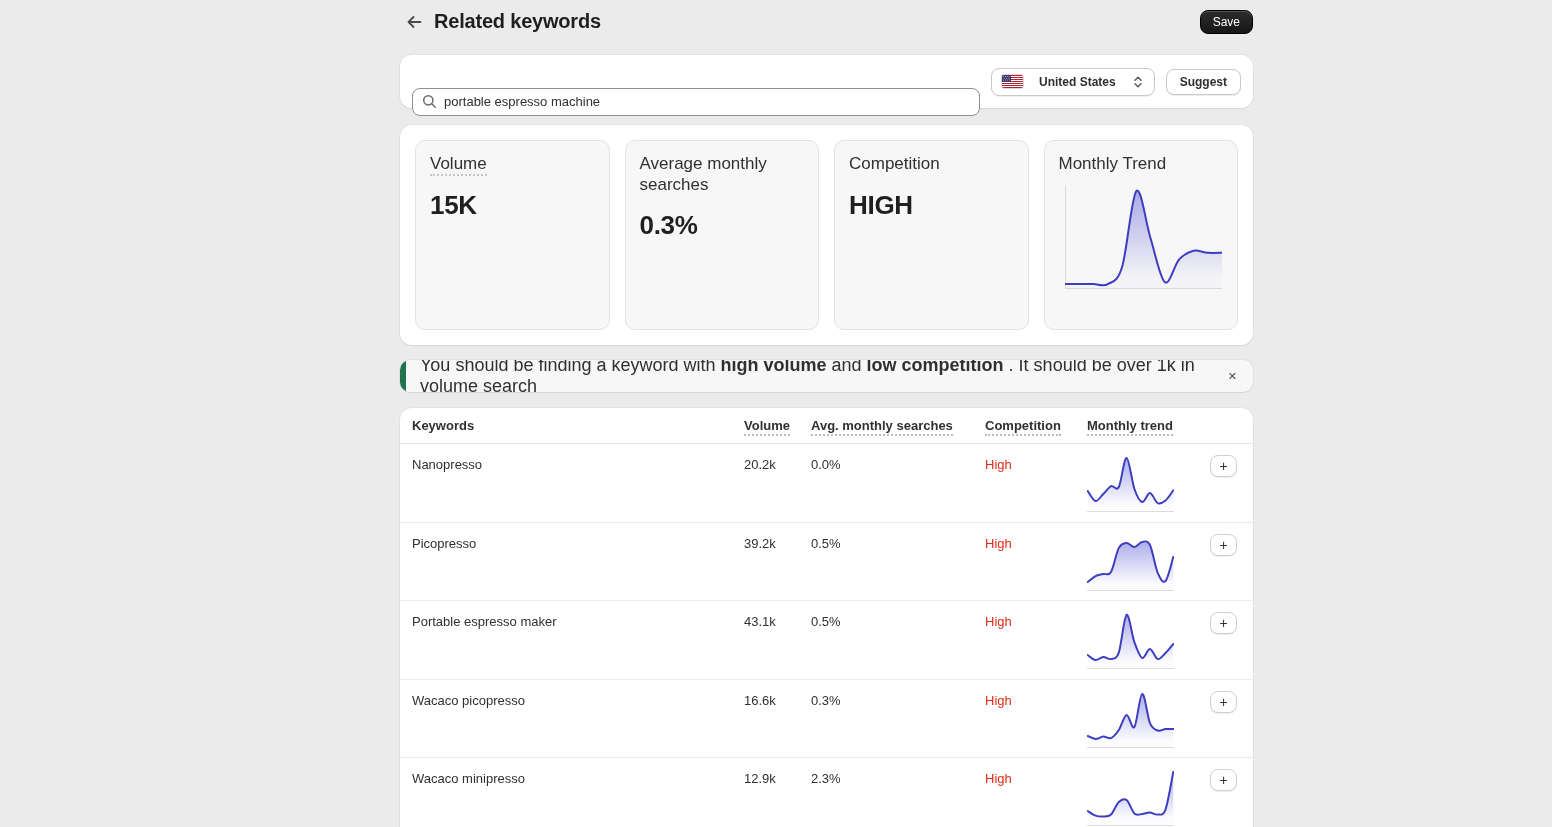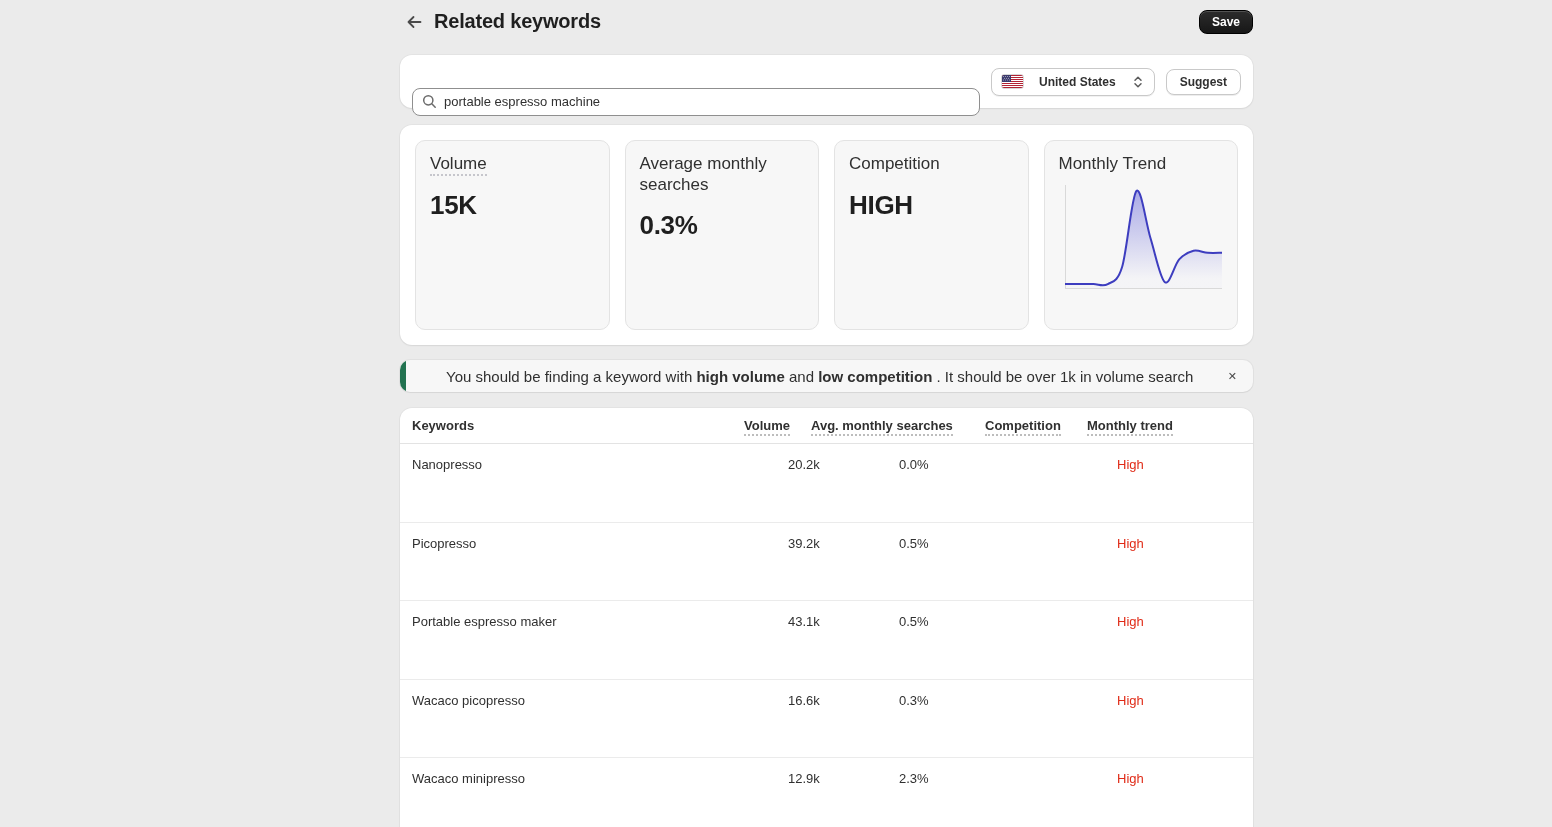--- a/index.html
+++ b/index.html
@@ -12,21 +12,21 @@
   }
   .col { width:853px; margin-left:400px; }
 
   
   .topbar { display:flex; align-items:center; gap:9px; padding-top:7px; height:36px; }
   .back-btn { background:none; border:none; cursor:pointer; width:22px; height:22px; display:flex; align-items:center; justify-content:center; margin-left:3px; }
   .page-title { font-size:20px; font-weight:700; letter-spacing:-0.2px; color:#1f1f1f; }
   .save-btn {
     margin-left:auto; height:24px; padding:0 12px;
     background:linear-gradient(180deg,#2c2c2c,#171717);
-    color:#fff; font-size:12px; font-weight:700; font-family:inherit;
+    color:#fff; font-size:12px; font-weight:400; font-family:inherit;
     border:1px solid #000; border-radius:8px; cursor:pointer;
     box-shadow:inset 0 1px 0 rgba(255,255,255,.18);
   }
 
   
   .card { background:#fff; border-radius:12px; box-shadow:0 1px 2px rgba(0,0,0,.06), 0 0 0 1px rgba(0,0,0,.03);align-items:flex-end; }
 
   
   .search-card { margin-top:19px; display:flex; align-items:center; gap:11px; padding:12px; height:53px; }
   .search-field {
@@ -60,37 +60,37 @@
   .stat-value { margin-top:15px; font-size:26px; font-weight:700; letter-spacing:-0.3px; color:#1f1f1f; }
   .stat-chart { margin-top:10px; margin-left:6px; display:block; }
 
   
   .banner {
     margin-top:15px; position:relative; height:32px; background:#f7f7f7; border-radius:10px;
     display:flex; align-items:center; overflow:hidden;
     box-shadow:0 1px 1px rgba(0,0,0,.05), 0 0 0 1px rgba(0,0,0,.04);
   }
   .banner-accent { position:absolute; left:0; top:0; bottom:0; width:6px; background:#227250; }
-  .banner-text { margin-left:46px; font-size:15px; color:#303030; }
+  .banner-text { margin-left:20px; font-size:18px; color:#303030; }
   .banner-text b { font-weight:700; }
   .banner-close { margin-left:auto; margin-right:10px; background:none; border:none; cursor:pointer;
     font-size:11px; color:#4a4a4a; padding:4px 6px; font-family:inherit; }
 
   
   .table-card { margin-top:16px; border-radius:12px; overflow:hidden; min-height:440px; }
   .thead {
     display:grid; grid-template-columns:332px 67px 174px 102px 123px 1fr;
     padding:4px 12px; height:36px; align-items:center;
     border-bottom:1px solid #e3e3e3; font-size:13px; font-weight:700; color:#303030;
   }
   .thead .sortable span { border-bottom:2px dotted #bdbdbd; padding-bottom:1px; cursor:pointer; }
   .trow {
     display:grid; grid-template-columns:332px 67px 174px 102px 123px 1fr;
     padding:9px 12px 0 12px; height:78.5px; align-items:start;
-    border-bottom:1px solid #ebebeb; font-size:13px; color:#303030;gap:44px;
+    border-bottom:1px solid #ebebeb; font-size:13px; color:#303030;
   }
   .trow .cell { padding-top:4px; }
   .c-comp { font-weight:500; }
   .c-trend svg { display:block; margin-top:-1px; border-bottom:1px solid #dcdcdc; }
   .add-btn {
     margin-left:auto; margin-right:6px; margin-top:2px;
     width:27px; height:22px; background:#fff; border:1px solid #d0d0d0; border-radius:8px;
     font-size:14px; line-height:18px; color:#303030; cursor:pointer; font-family:inherit;
     box-shadow:0 1px 0 rgba(0,0,0,.07); display:flex; align-items:center; justify-content:center;
   }

